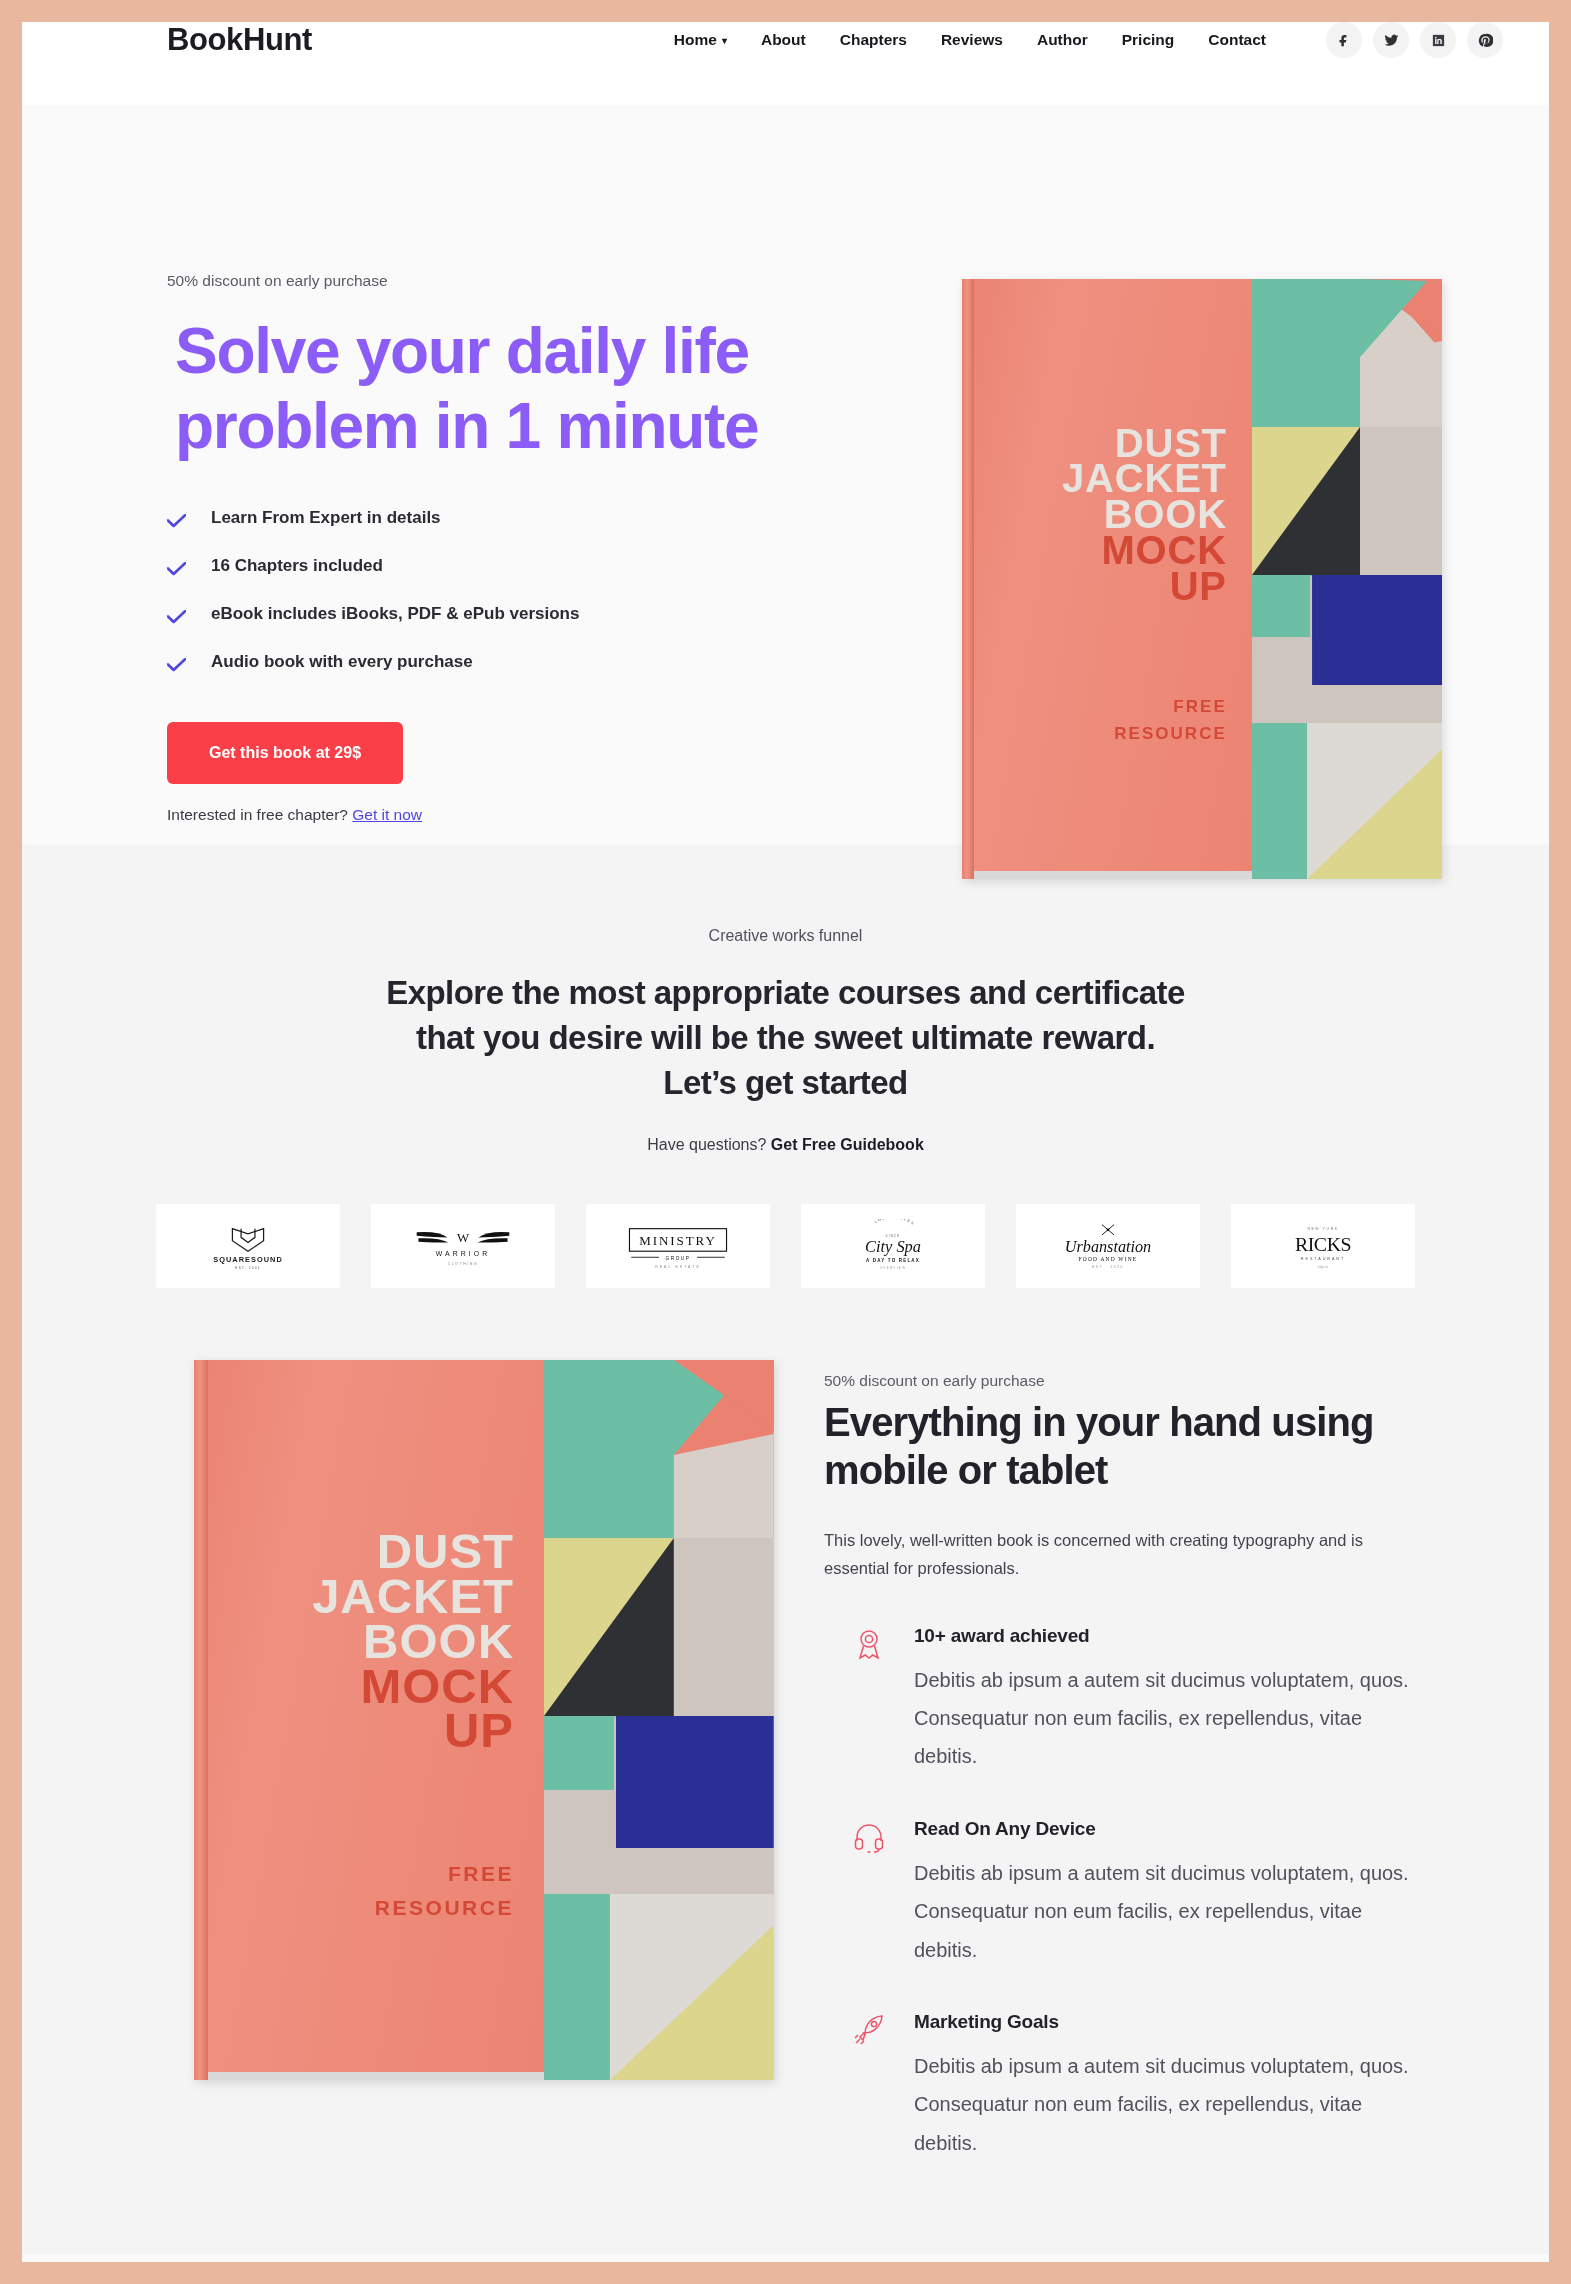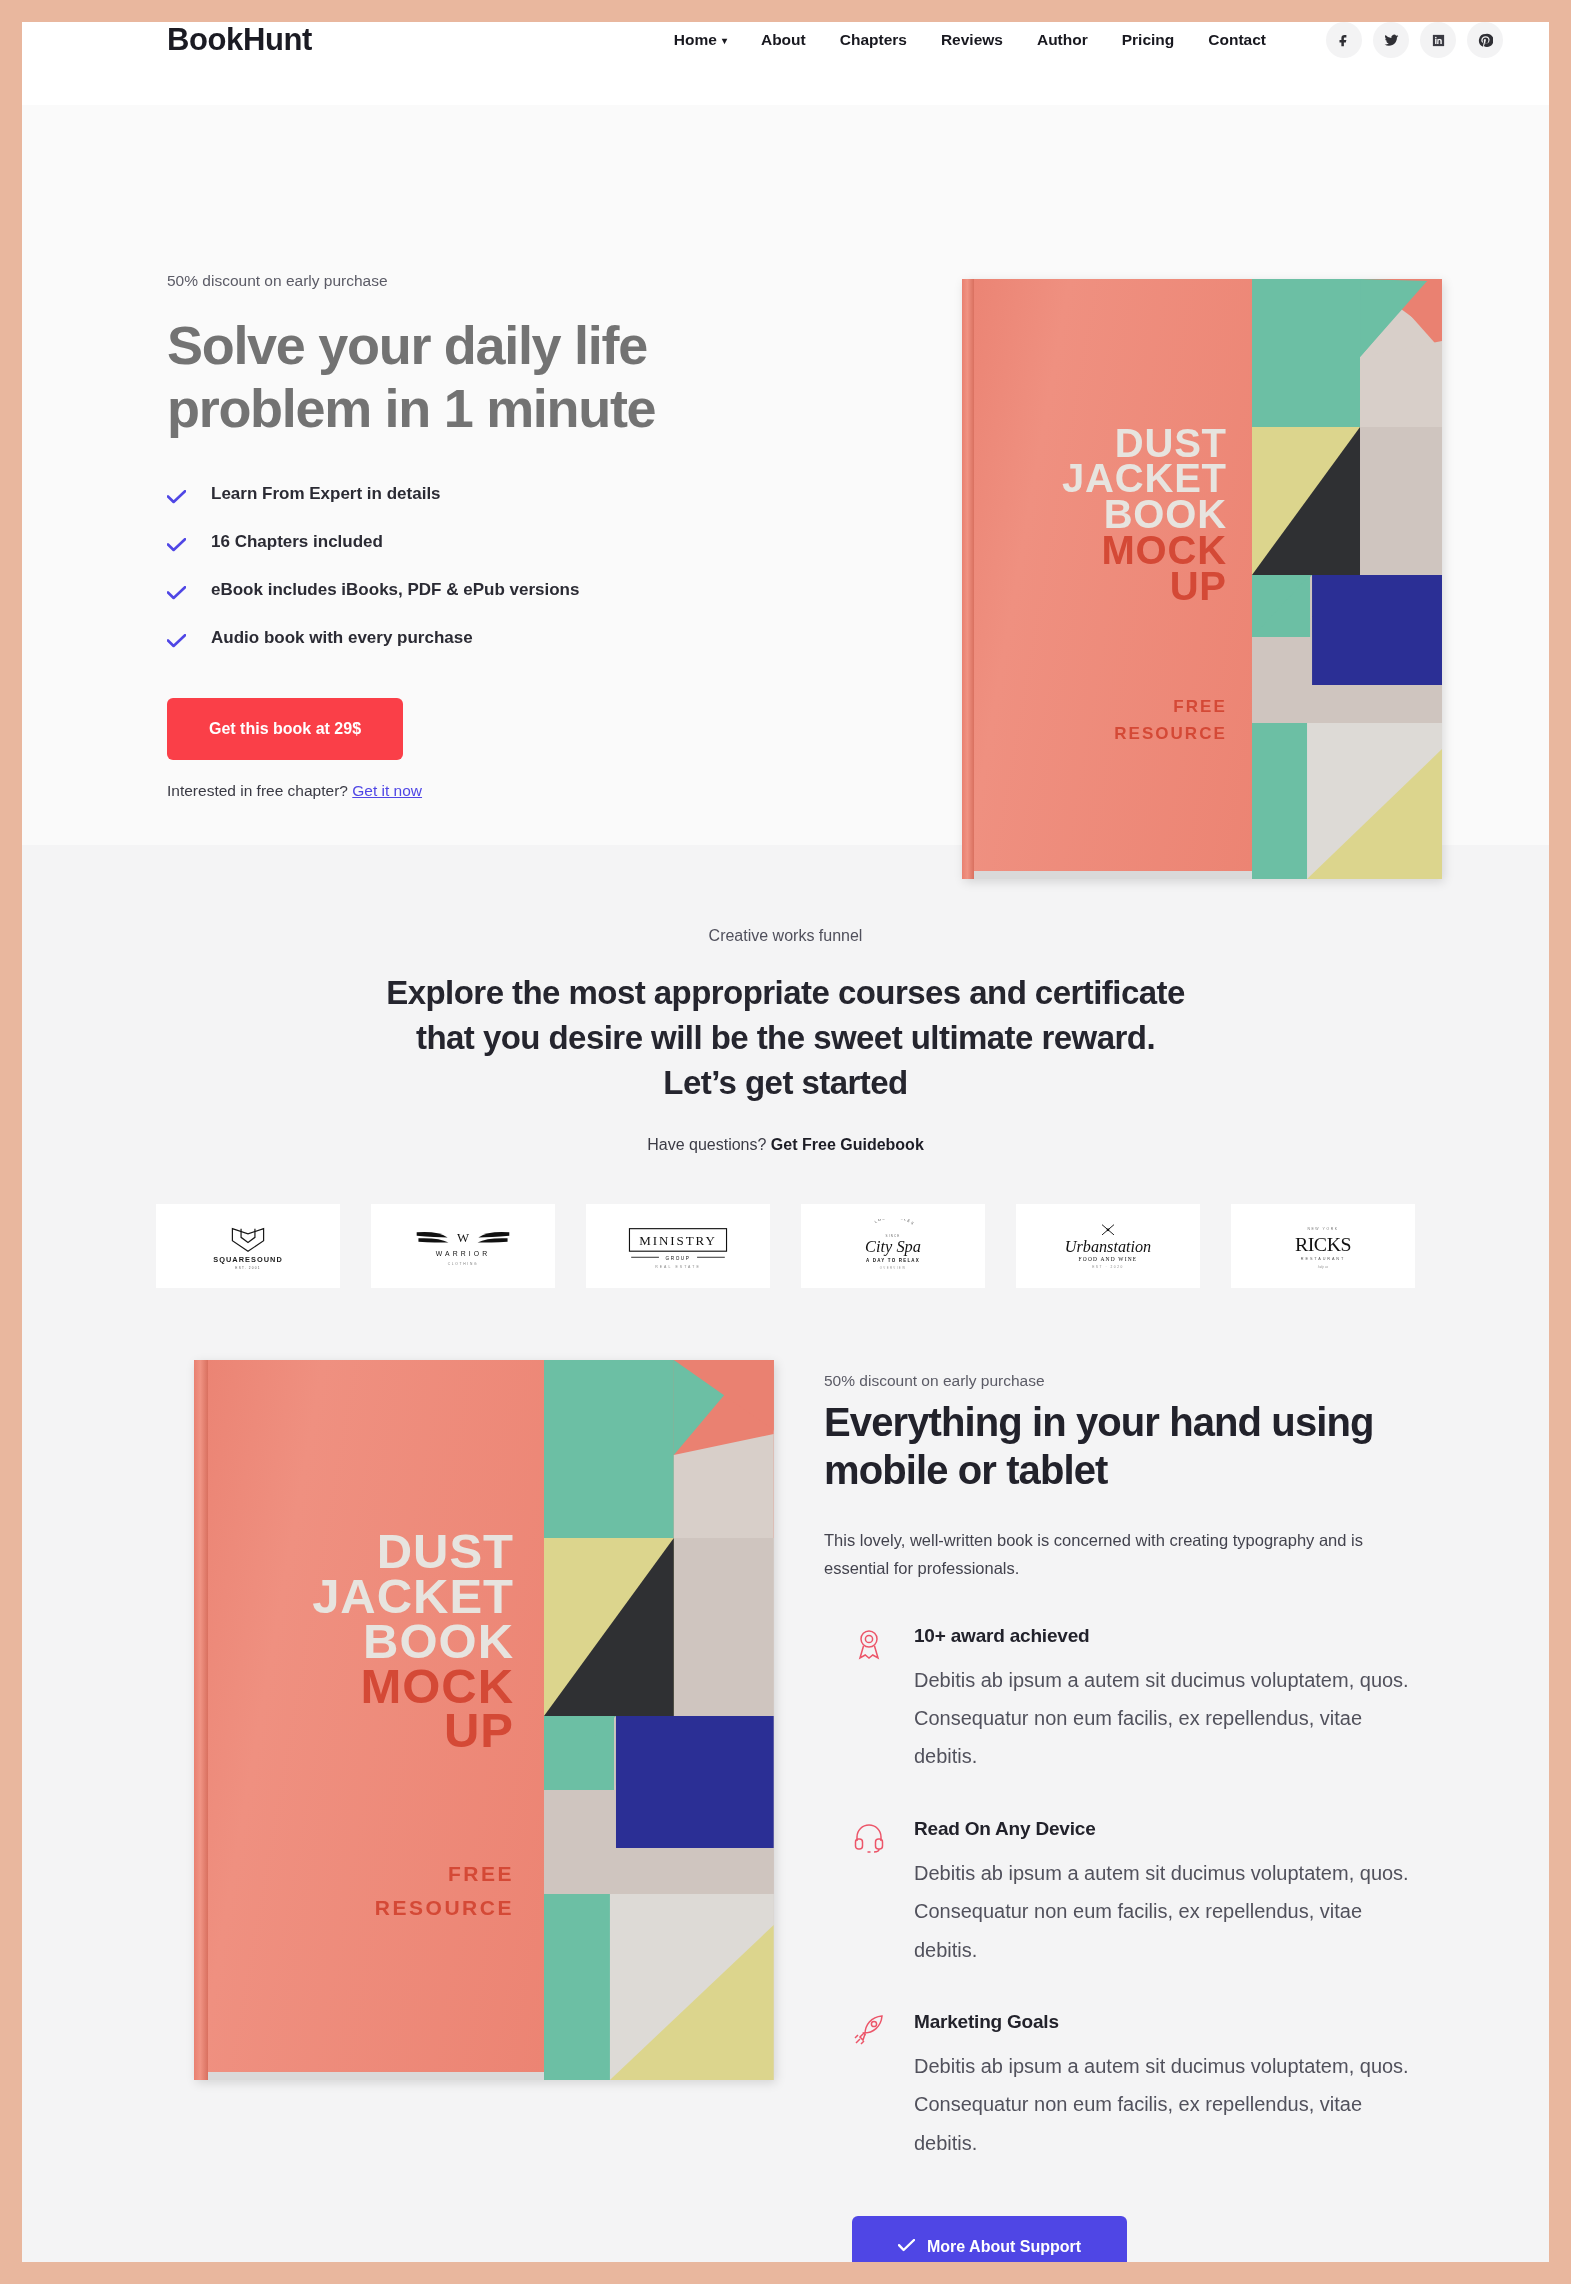--- a/index.html
+++ b/index.html
@@ -63,27 +63,28 @@
     height: 740px;
     position: relative;
     padding: 0 0 0 145px;
   }
   .eyebrow {
     font-size: 15.5px;
     color: #5b5b66;
     padding-top: 167px;
   }
   .hero-title {
-    font-size: 54px;
+    font-size: 64px;
     line-height: 1.17;
     font-weight: 700;
-    color: #737373;
+    color: #8b5cf6;
     letter-spacing: -1.3px;
     margin-top: 24px;
     max-width: 640px;
+    margin-left: 8px;
   }
   .feature-list { margin-top: 44px; }
   .feature-item {
     display: flex; align-items: flex-end;
     gap: 25px;
     margin-bottom: 28px;
   }
   .chk { width: 19px; height: 14px; flex: none; }
   .chk svg { width: 19px; height: 14px; }
   .feature-text {
@@ -540,24 +541,16 @@
         </span>
         <div>
           <div class="feat-title">Marketing Goals</div>
           <div class="feat-desc">
             <div>Debitis ab ipsum a autem sit ducimus voluptatem, quos.</div>
             <div>Consequatur non eum facilis, ex repellendus, vitae debitis.</div>
           </div>
         </div>
       </div>
 
-      <button class="btn-purple">
-        <span>
-          <svg viewBox="0 0 17 13">
-              <path d="M1 6.2 5.6 11 16 1" stroke="#fff" stroke-width="2.4" fill="none" stroke-linecap="round" stroke-linejoin="round"></path>
-            </svg>
-        </span>
-        <span>More About Support</span>
-      </button>
     </div>
   </div>
 
 </div>
 
 </body></html>

